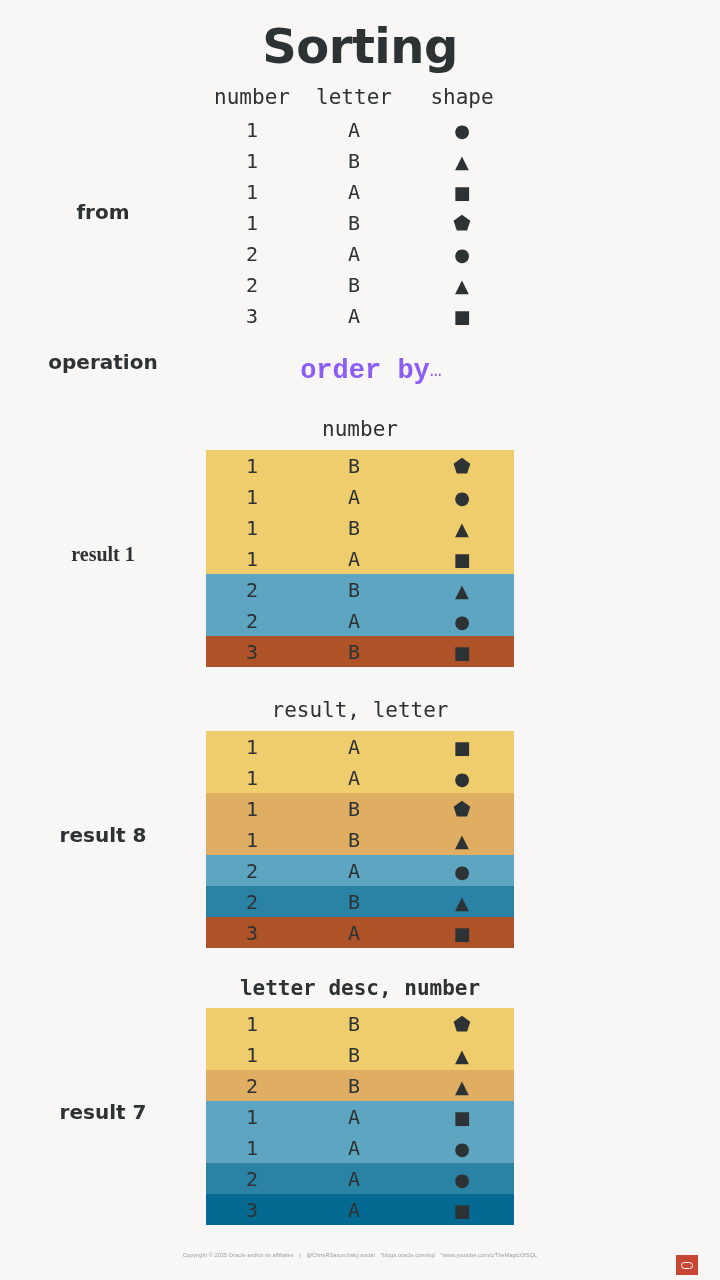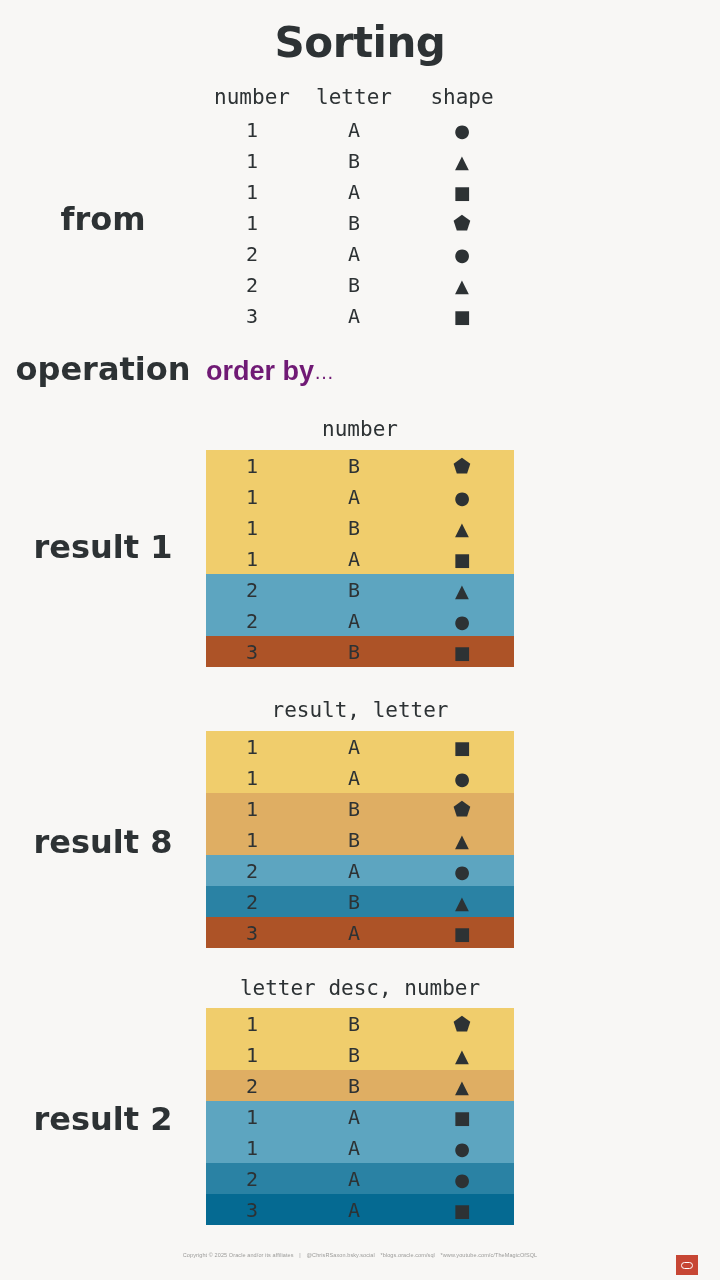--- a/index.html
+++ b/index.html
@@ -18,34 +18,34 @@
 
   
   .title {
     position: absolute;
     top: 18px;
     left: 0;
     width: 720px;
     text-align: center;
     font-family: "DejaVu Sans", sans-serif;
     font-weight: bold;
-    font-size: 42px;
+    font-size: 48px;
     letter-spacing: -0.5px;
     color: #2d3234;
   }
 
   
   .row-label {
     position: absolute;
     left: 0;
     width: 206px;
     text-align: center;
     font-family: "DejaVu Sans", sans-serif;
     font-weight: bold;
-    font-size: 32px;
+    font-size: 20px;
     color: #2d3234;
   }
 
   
   .tbl {
     position: absolute;
     left: 206px;
     width: 308px;
   }
   .trow {
@@ -81,24 +81,25 @@
     line-height: 1;
     color: #2d3234;
   }
   .glyph.pentagon { font-size: 20px; }
 
   
   .op-value {
     position: absolute;
     left: 206px;
     width: 330px;
-    font-family: Liberation Sans, sans-serif;
+    text-align: center;
+    font-family: Liberation Mono, monospace;
     font-weight: bold;
     font-size: 27px;
-    color: #701a75;
+    color: #8b5cf6;
   }
   .op-ellipsis {
     font-size: 20px;
     font-weight: normal;
     vertical-align: middle;
   }
 
   
   .caption {
     position: absolute;
@@ -192,21 +193,21 @@
       <div class="cell c-shape"><span class="glyph">■</span></div>
     </div>
   </div>
 
 <div class="row-label" style="top:350px;">operation</div>
 <div class="op-value" style="top:356px;">
   <span>order by</span><span class="op-ellipsis">…</span>
 </div>
 
 <div class="caption" style="top:417px;">number</div>
-<div class="row-label" style="top:528px;">result 1</div>
+<div class="row-label" style="top:543px;font-family:Liberation Serif, serif;">result 1</div>
 <div class="tbl" id="result-1-table" style="top:450px;">
     <div class="trow" style="background: rgb(240, 205, 108);">
       <div class="cell c-number">1</div>
       <div class="cell c-letter">B</div>
       <div class="cell c-shape"><span class="glyph pentagon">⬟</span></div>
     </div>
     <div class="trow" style="background: rgb(240, 205, 108);">
       <div class="cell c-number">1</div>
       <div class="cell c-letter">A</div>
       <div class="cell c-shape"><span class="glyph">●</span></div>
@@ -271,22 +272,22 @@
       <div class="cell c-letter">B</div>
       <div class="cell c-shape"><span class="glyph">▲</span></div>
     </div>
     <div class="trow" style="background: rgb(173, 83, 39);">
       <div class="cell c-number">3</div>
       <div class="cell c-letter">A</div>
       <div class="cell c-shape"><span class="glyph">■</span></div>
     </div>
   </div>
 
-<div class="caption" style="top:976px;">letter desc, number</div>
-<div class="row-label" style="top:1100px;">result 2</div>
+<div class="caption" style="top:976px;font-weight:bold;">letter desc, number</div>
+<div class="row-label" style="top:1100px;">result 7</div>
 <div class="tbl" id="result-3-table" style="top:1008px;">
     <div class="trow" style="background: rgb(240, 205, 108);">
       <div class="cell c-number">1</div>
       <div class="cell c-letter">B</div>
       <div class="cell c-shape"><span class="glyph pentagon">⬟</span></div>
     </div>
     <div class="trow" style="background: rgb(240, 205, 108);">
       <div class="cell c-number">1</div>
       <div class="cell c-letter">B</div>
       <div class="cell c-shape"><span class="glyph">▲</span></div>

